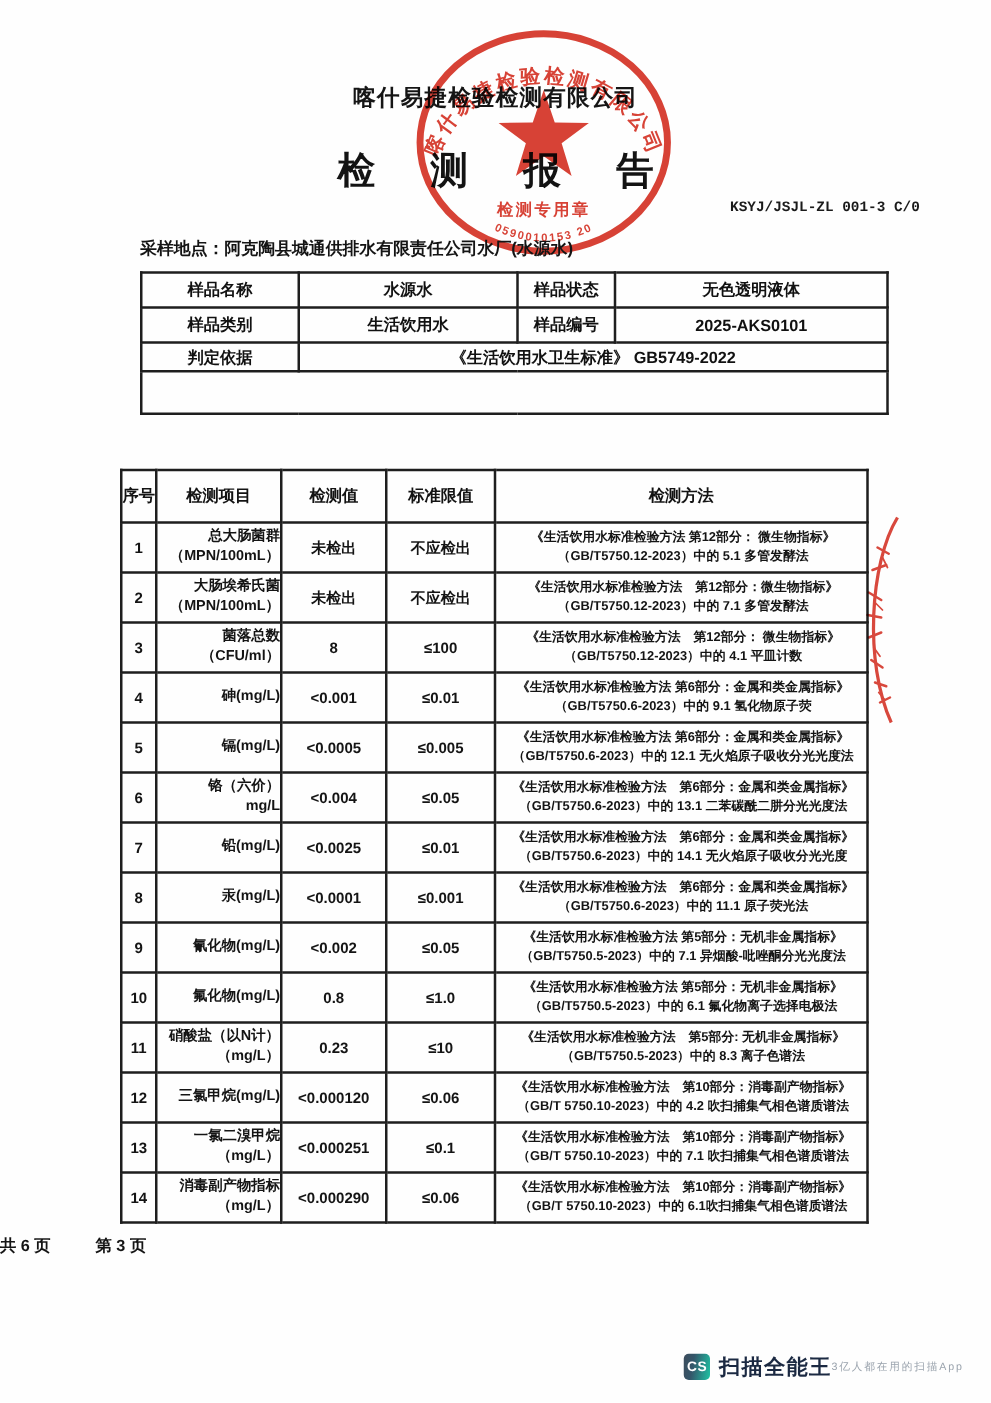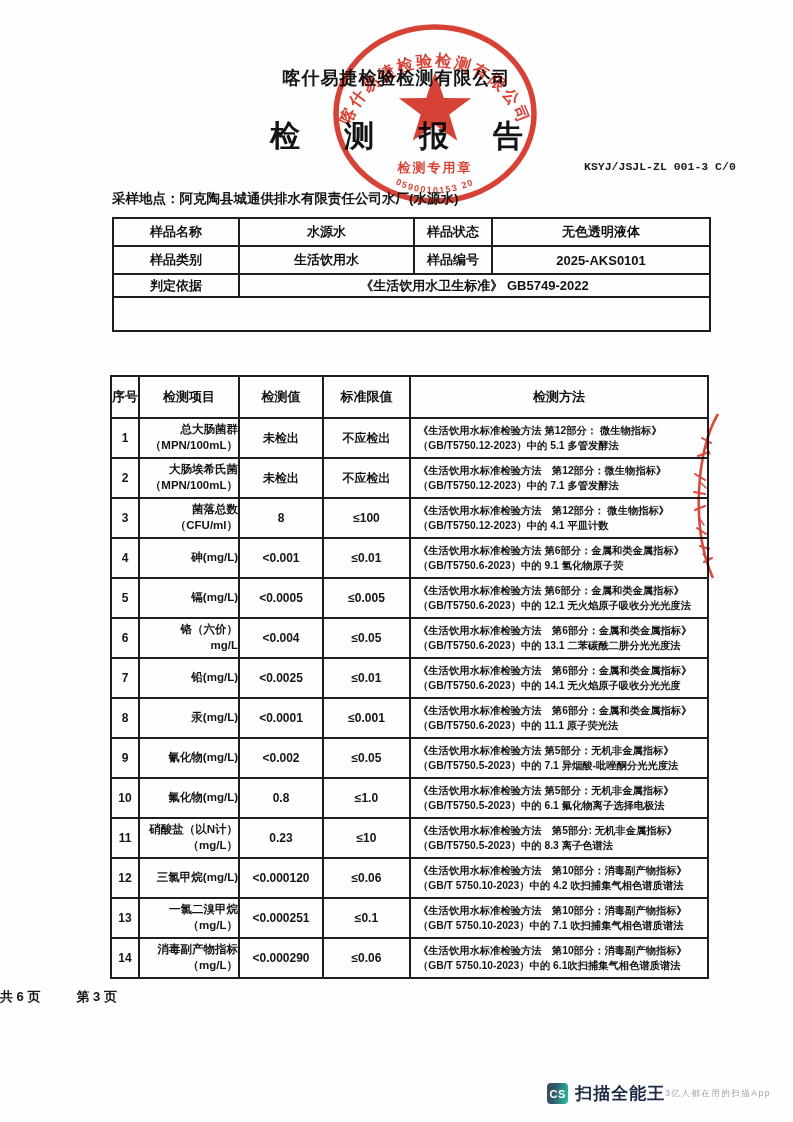--- a/index.html
+++ b/index.html
@@ -77,21 +77,21 @@
     font-size: 13px;
     font-weight: bold;
     text-align: center;
     vertical-align: middle;
   }
   .info-table tr.r1 td, .info-table tr.r2 td { height: 28px; }
   .info-table tr.r3 td { height: 23px; }
   .info-table tr.r4 td { height: 34px; }
   .results-table {
     position: absolute;
-    top: 375px; left: 110px;
+    top: 375px; left: 96px;
     width: 597px;
   }
   .results-table th {
     height: 42px;
     font-size: 13px;
     font-weight: bold;
     text-align: center;
     vertical-align: middle;
     color: #131313;
   }
@@ -105,21 +105,21 @@
   }
   .results-table td.cell-item {
     text-align: right;
     padding-left: 5px;
     font-size: 11.5px;
     font-weight: bold;
     white-space: pre-line;
     line-height: 1.35;
   }
   .results-table td.cell-method {
-    text-align: left;
+    text-align: center;
     padding: 2px 4px 2px 7px;
     font-size: 10.3px;
     font-weight: 600;
     white-space: pre-line;
     line-height: 1.5;
   }
   
   .page-footer {
     position: absolute;
     top: 988px; left: 0; width: 100%;

